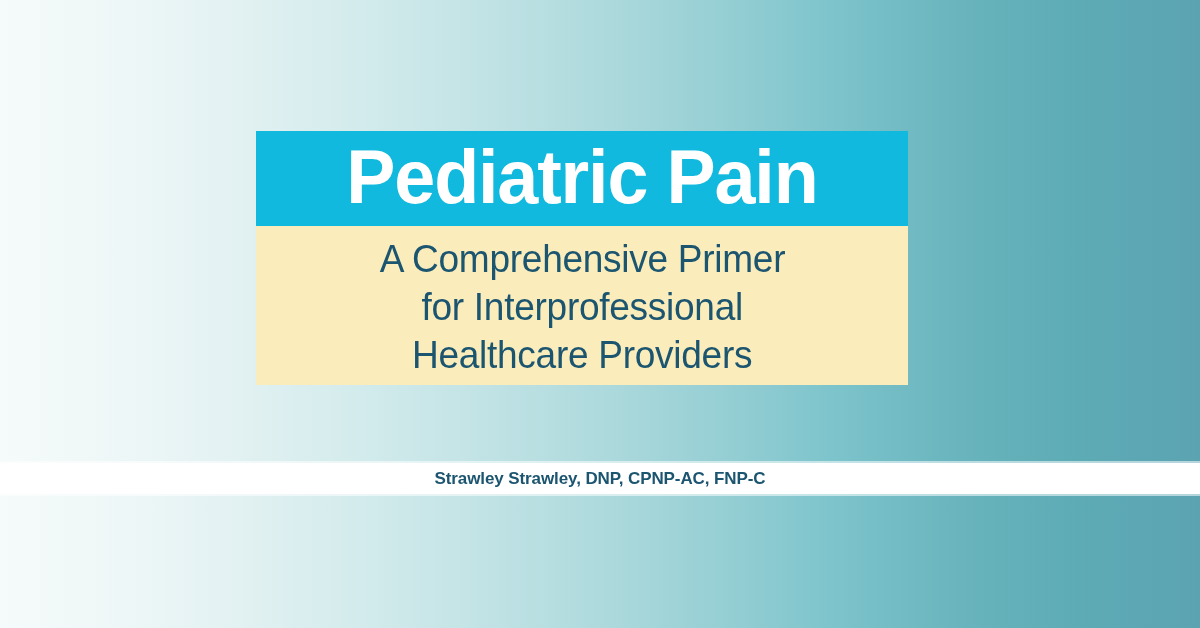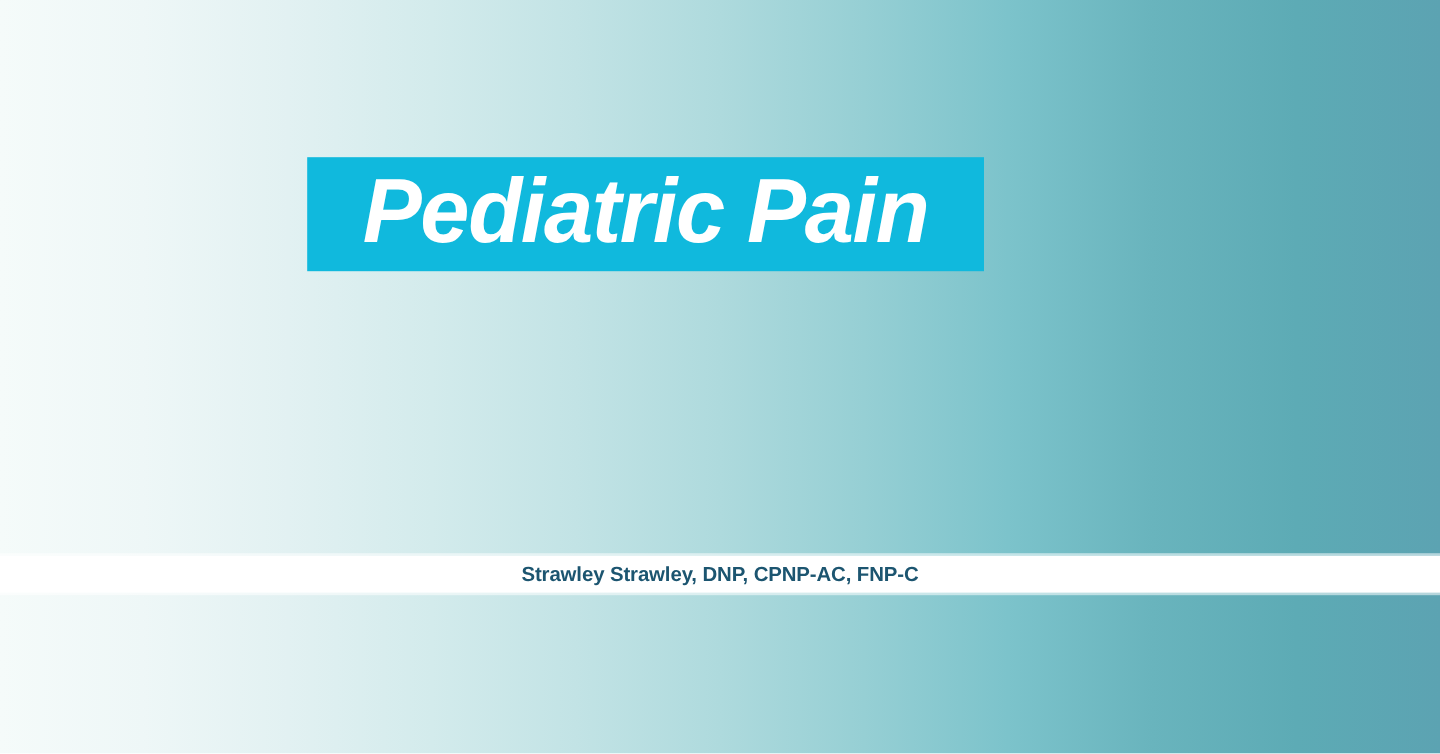--- a/index.html
+++ b/index.html
@@ -96,22 +96,21 @@
     letter-spacing: -0.1px;
     color: #1c5570;
     white-space: nowrap;
   }
 
   
   .title-card {
     position: absolute;
     left: 256px;
     top: 131px;
-    width: 564px;
-    font-style: italic;
+    width: 652px;
   }
 
   .title-banner {
     height: 95px;
     background: #10b9dd;
     display: flex;
     align-items: center;
     justify-content: center;
     overflow: hidden;
   }
@@ -158,19 +157,24 @@
 <div class="slide">
 
   <div class="bg-gradient"></div>
 
   <div class="title-card">
 
     <div class="title-banner">
       <div class="title-text">Pediatric Pain</div>
     </div>
 
+    <div class="subtitle-block">
+      <div class="subtitle-line">A Comprehensive Primer</div>
+      <div class="subtitle-line">for Interprofessional</div>
+      <div class="subtitle-line">Healthcare Providers</div>
+    </div>
 
   </div>
 
   <div class="author-band"></div>
   <div class="author-text">Strawley Strawley, DNP, CPNP-AC, FNP-C</div>
 
 </div>
 
 </body></html>

